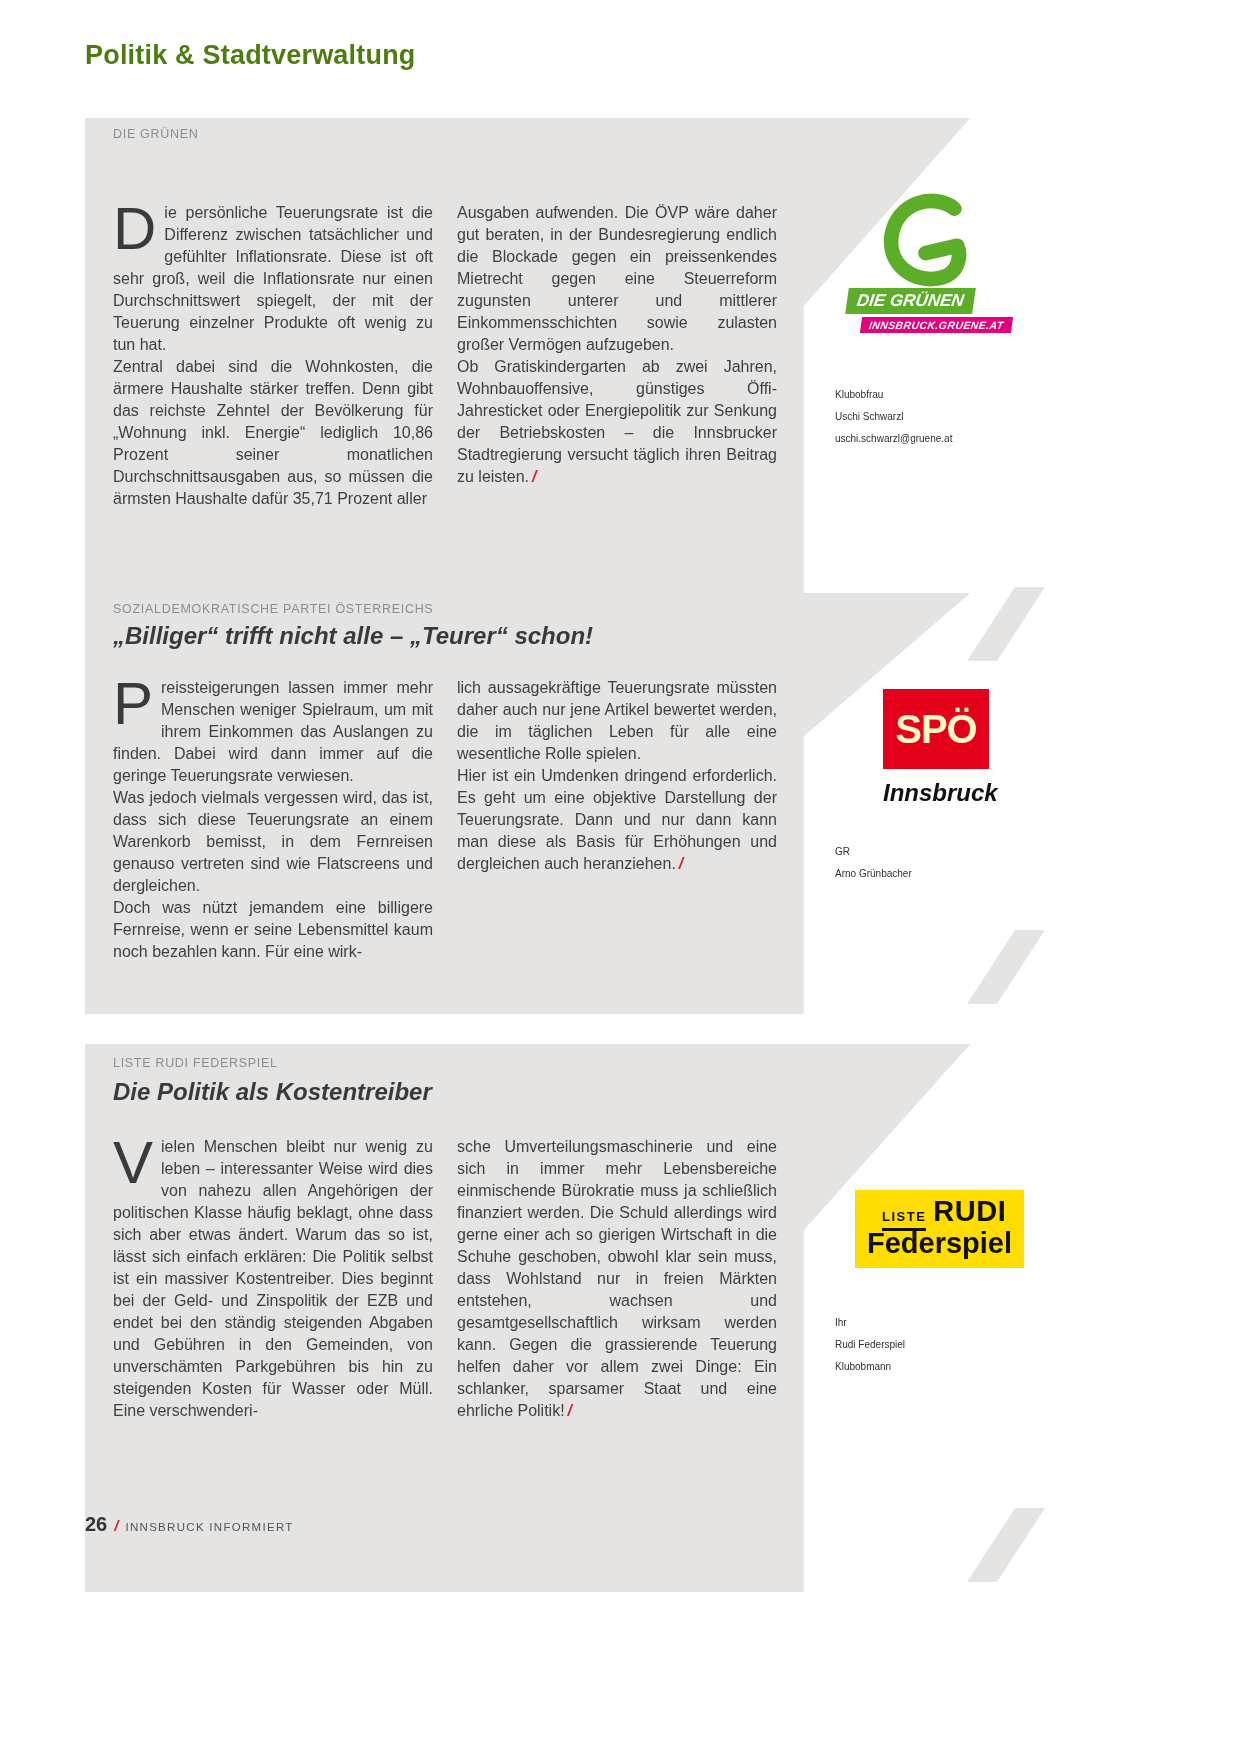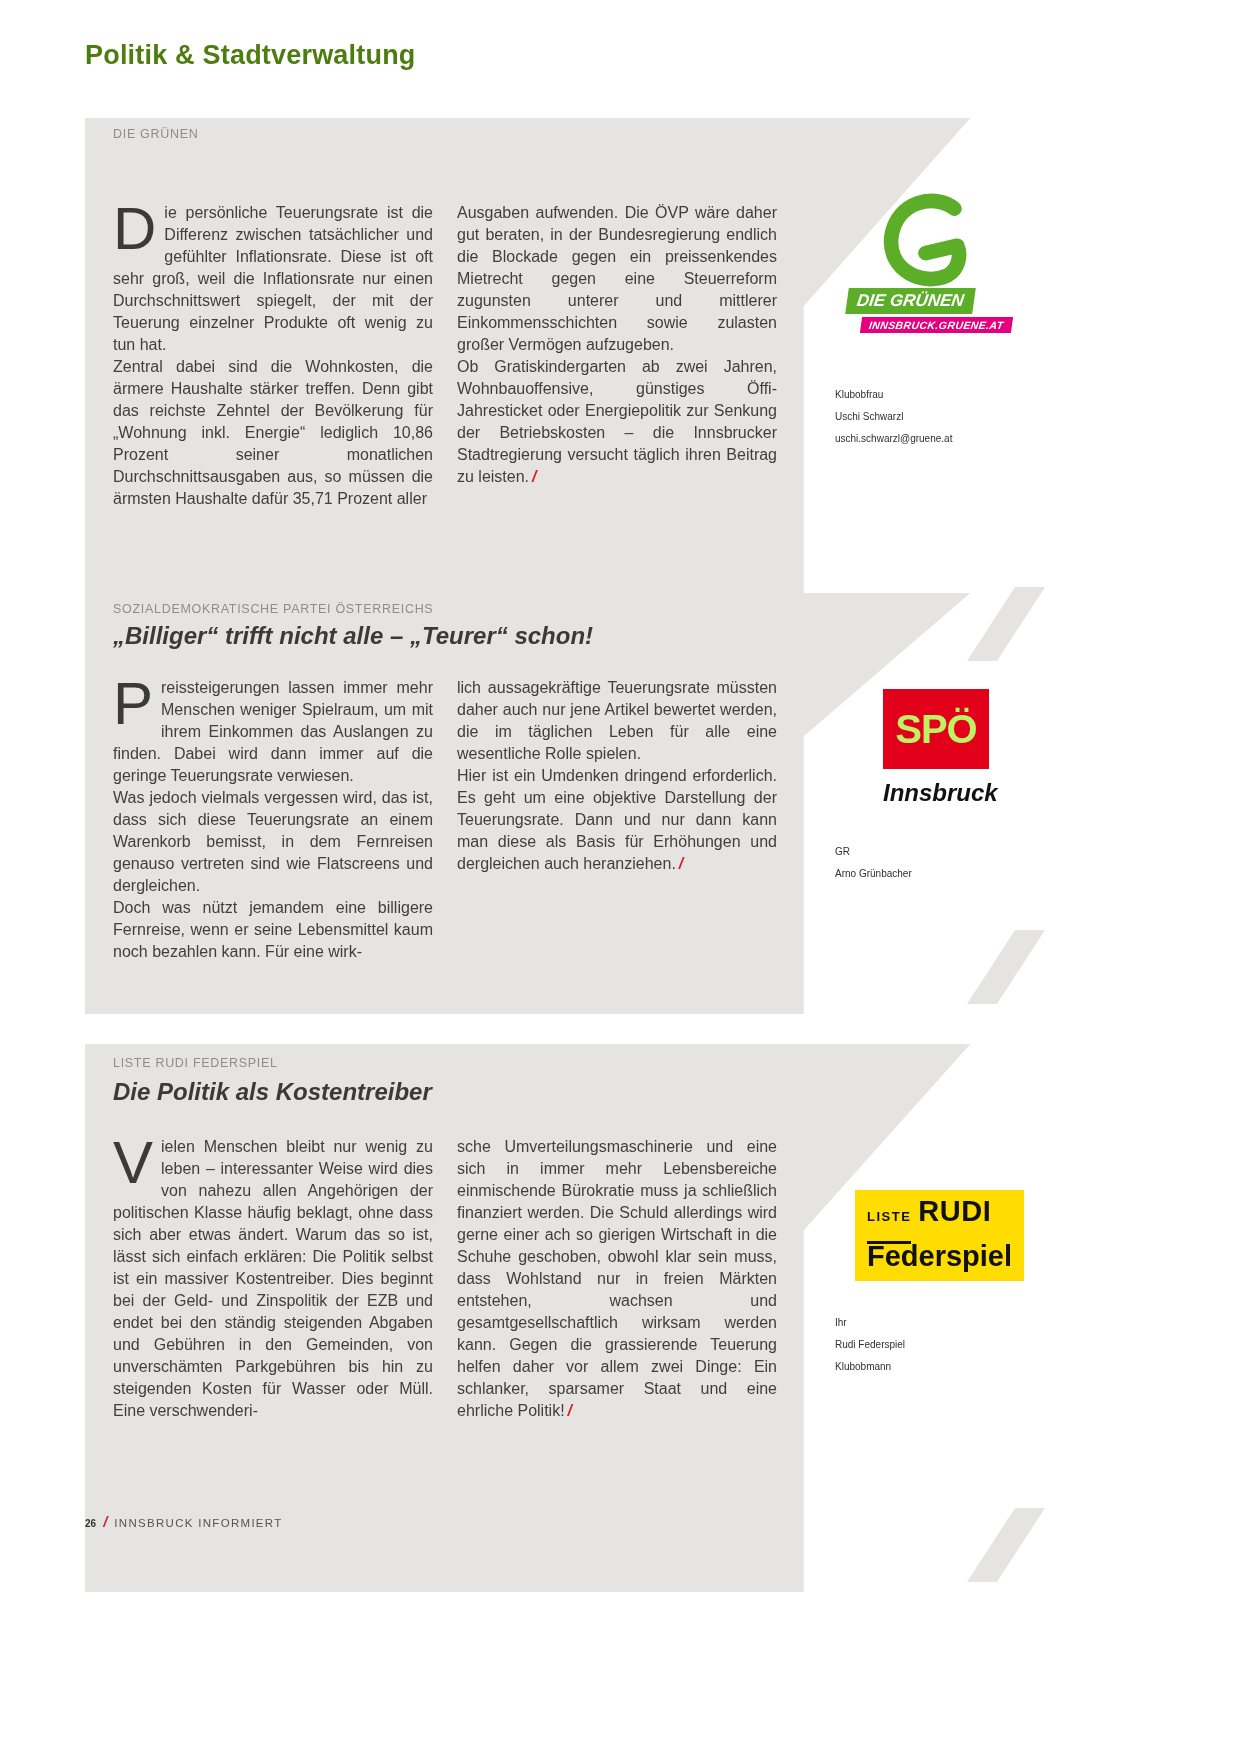--- a/index.html
+++ b/index.html
@@ -53,38 +53,38 @@
   }
   .g-sub {
     background: #e5007d; color: #fff; font-weight: bold; font-style: italic;
     font-size: 10.5px; letter-spacing: 0.4px; padding: 2px 8px;
     transform: skewX(-8deg); width: max-content; margin: 3px 0 0 14px;
   }
 
   
   .logo-spoe { position: absolute; left: 798px; top: 96px; }
   .spoe-box {
-    width: 106px; height: 80px; background: #e2001a; color: #bef264;
+    width: 106px; height: 80px; background: #e2001a; color: #fef9c3;
     font-weight: bold; font-size: 40px; letter-spacing: -1px;
     display: flex; align-items: center; justify-content: center;
   }
   .spoe-sub { margin-top: 10px; font-weight: bold; font-style: italic; font-size: 24px; color: #111; }
 
   
   .logo-federspiel {
     position: absolute; left: 770px; top: 146px;
     background: #ffdd00; padding: 5px 12px 8px; color: #111; width: max-content;
   }
   .lf-line1 { display: flex; align-items: baseline; gap: 7px; }
-  .lf-liste { font-size: 13px; font-weight: bold; letter-spacing: 1.5px; border-bottom: 3px solid #111; padding-bottom: 17px; }
+  .lf-liste { font-size: 13px; font-weight: bold; letter-spacing: 1.5px; border-bottom: 3px solid #111; padding-bottom: 4px; margin-left: 15px; }
   .lf-rudi { font-size: 29px; font-weight: bold; letter-spacing: 0.5px; }
   .lf-feder { font-size: 29px; font-weight: bold; margin-top: -4px; }
 
   .page-footer { position: absolute; left: 85px; top: 1513px; display: flex; align-items: baseline; gap: 7px; }
-  .pf-num { font-weight: bold; font-size: 10px; color: #333; }
+  .pf-num { font-weight: bold; font-size: 20px; color: #333; }
   .pf-slash { color: #d2232a; font-weight: bold; font-style: italic; font-size: 15px; }
   .pf-mag { font-size: 11.5px; letter-spacing: 1.3px; color: #555; }
 </style>
 </head>
 <body>
 
 <div class="page">
 
   <div class="page-header">Politik &amp; Stadtverwaltung</div>
 

